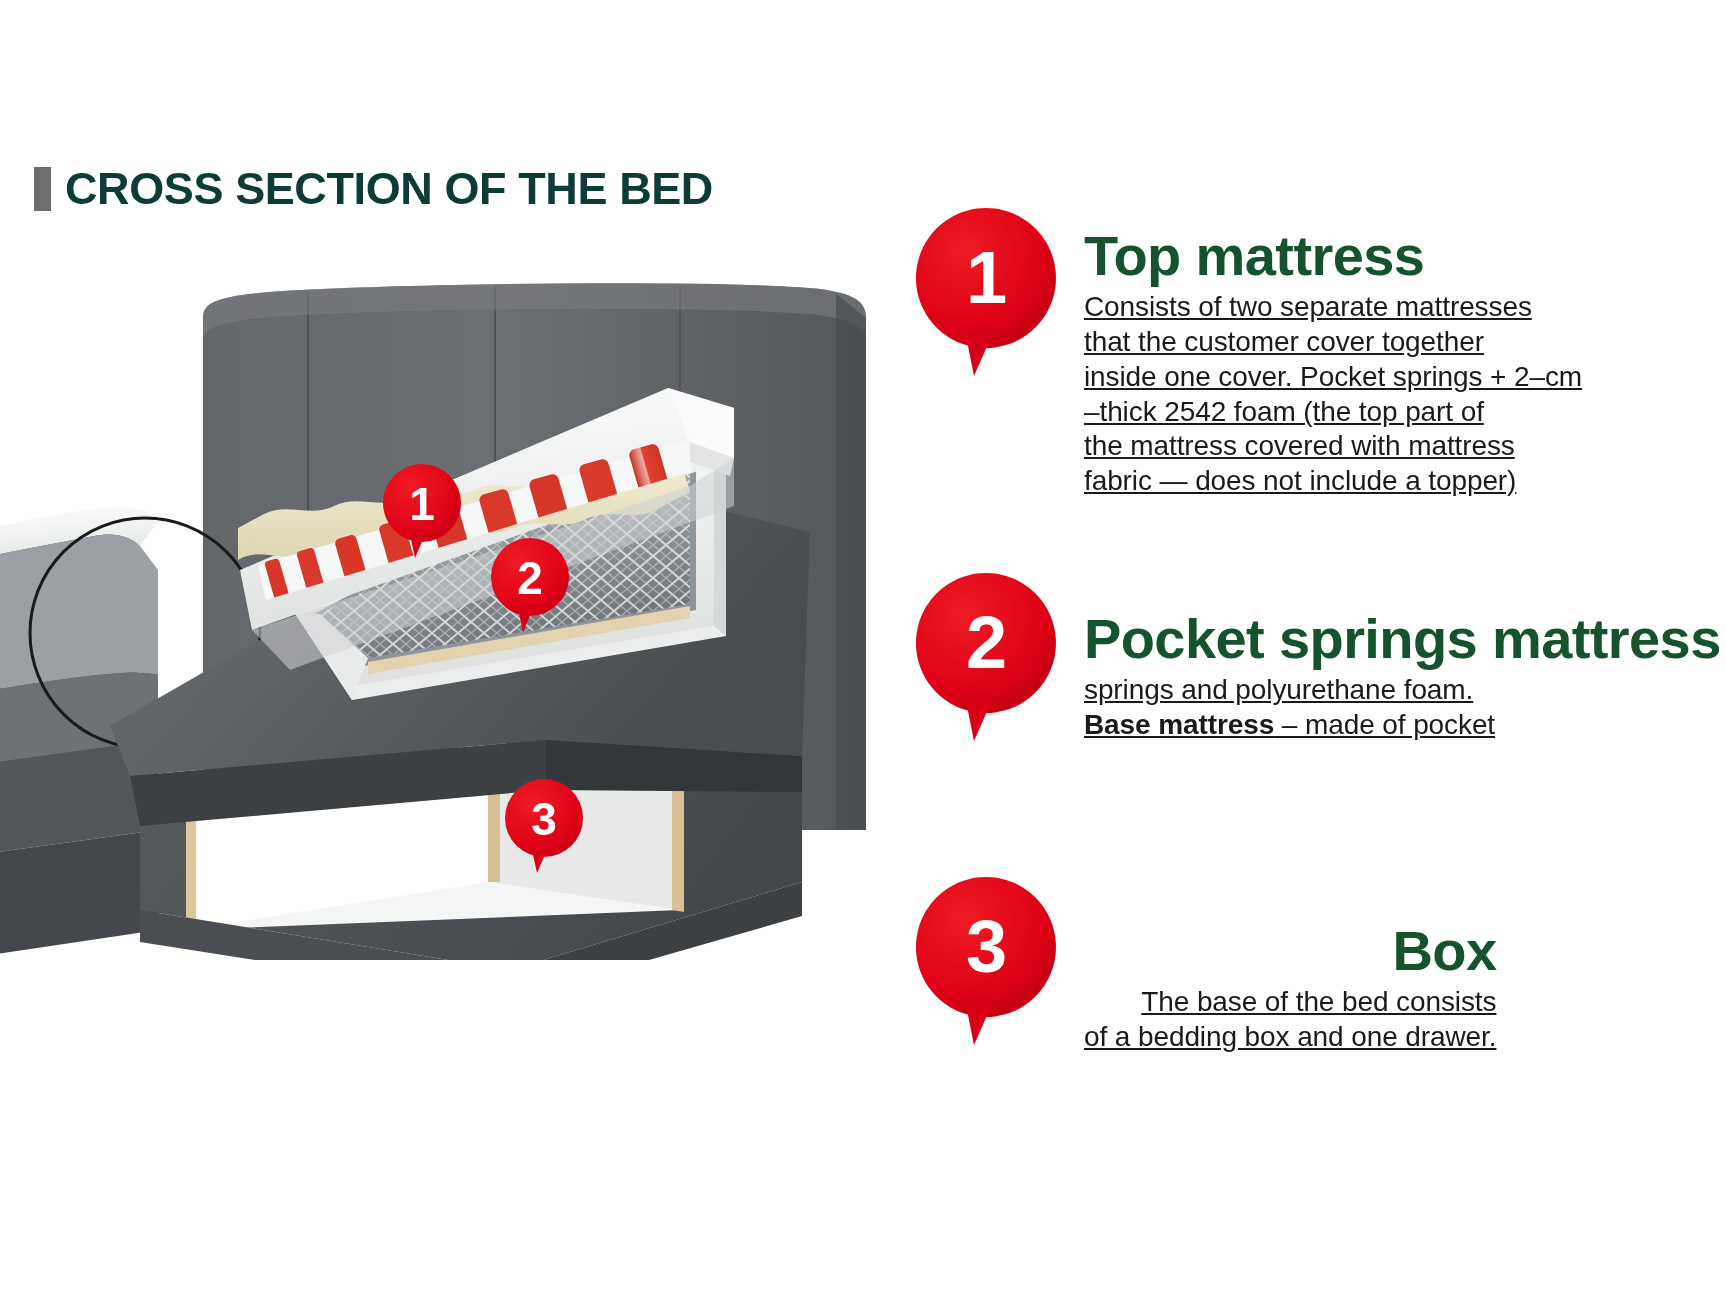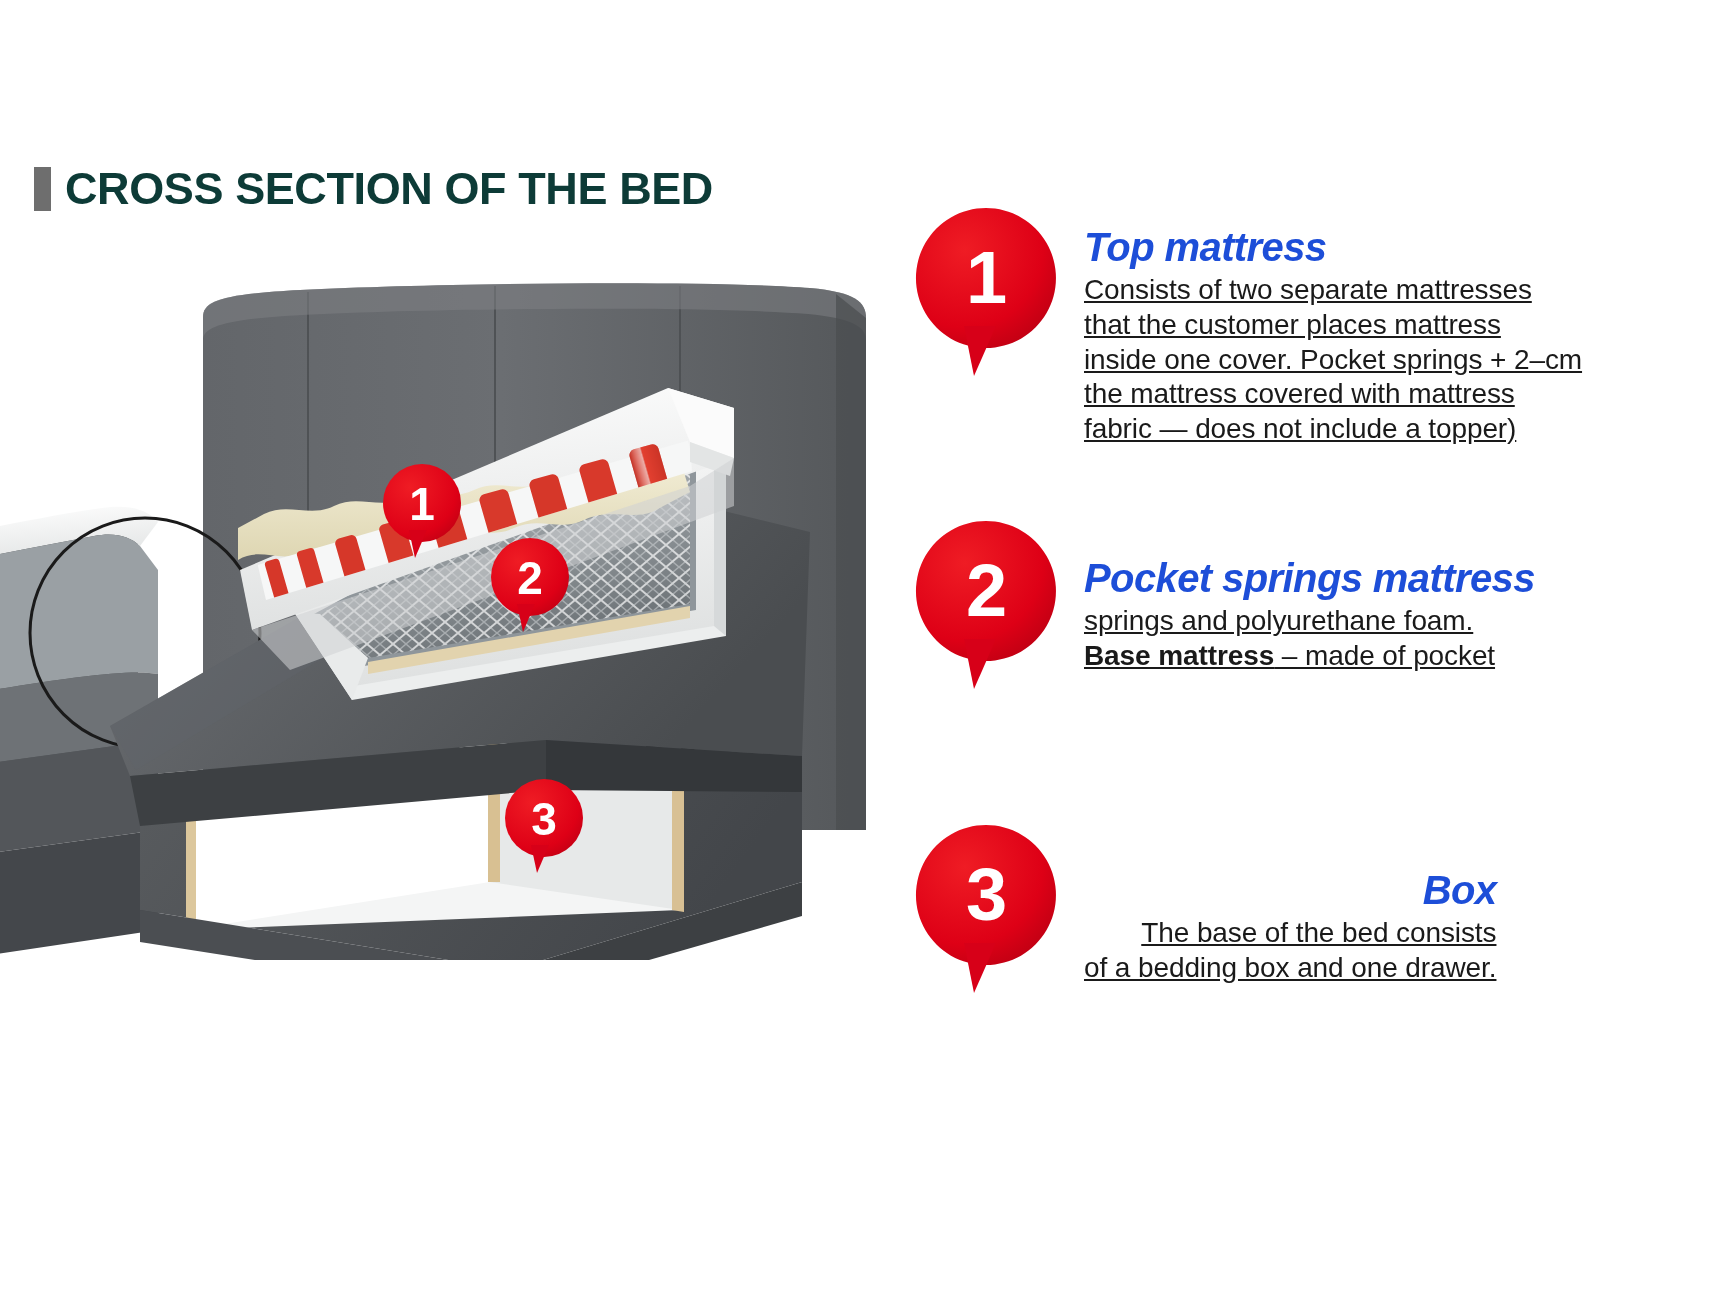--- a/index.html
+++ b/index.html
@@ -94,28 +94,27 @@
   }
 
   .legend-text {
     padding-top: 18px;
     margin-left: 24px;
   }
   .legend-text.t2 { padding-top: 36px; }
   .legend-text.t3 { padding-top: 44px; text-align: right; }
 
   .legend-title {
-    font-size: 40px;
+    font-size: 56px;
     font-weight: 700;
-    color: #1d4ed8;
+    color: #14532d;
     line-height: 1.08;
     margin: 0 0 4px 0;
     letter-spacing: -0.6px;
     white-space: nowrap;
-    font-style: italic;
   }
   .legend-body {
     font-size: 28px;
     font-weight: 400;
     color: #1a1a1a;
     line-height: 1.24;
     margin: 0;
     letter-spacing: -0.1px;
     text-decoration: underline;
   }
@@ -367,22 +366,23 @@
           </defs>
           <path d="M74 0 A70 70 0 1 1 73.9 0 Z" fill="url(#pg1)"></path>
           <path d="M52 118 L84 118 L62 168 Z" fill="#d70018"></path>
         </svg>
         <div class="pin-num">1</div>
       </div>
       <div class="legend-text">
         <p class="legend-title">Top mattress</p>
         <p class="legend-body">
           <span class="ln">Consists of two separate mattresses</span>
-          <span class="ln">that the customer places mattress</span>
+          <span class="ln">that the customer cover together</span>
           <span class="ln">inside one cover. Pocket springs + 2–cm</span>
+          <span class="ln">–thick 2542 foam (the top part of</span>
           <span class="ln">the mattress covered with mattress</span>
           <span class="ln">fabric — does not include a topper)</span>
         </p>
       </div>
     </div>
 
     <div class="legend-item i2">
       <div class="pin">
         <svg width="148" height="176" viewBox="0 0 148 176" xmlns="http://www.w3.org/2000/svg">
           <defs>

